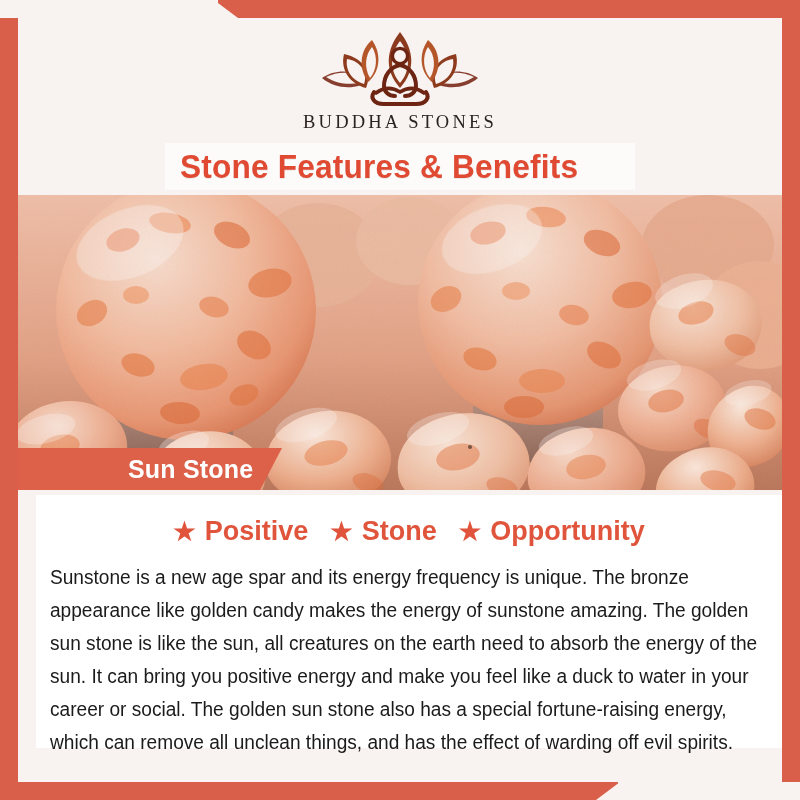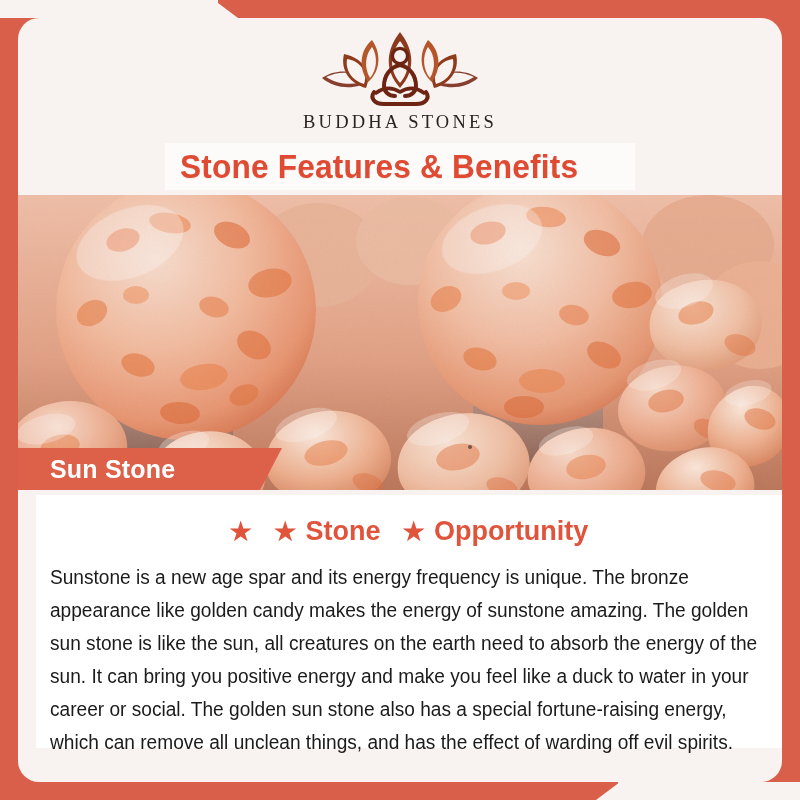--- a/index.html
+++ b/index.html
@@ -18,21 +18,20 @@
     width:800px; height:800px;
     background:#d95f4a;
     overflow:hidden;
   }
   
   .panel {
     position:absolute;
     left:18px; top:18px; right:18px; bottom:18px;
     background:#f8f3f0;
     overflow:hidden;
-    border-radius:21px;
   }
   
   .notch-tl {
     position:absolute; left:0; top:0;
     width:218px; height:18px;
     background:#f8f3f0;
   }
   .notch-tl-diag {
     position:absolute; left:214px; top:0;
     width:24px; height:18px;
@@ -108,21 +107,21 @@
     background:#dd6149;
     display:flex; align-items:center;
     z-index:7;
     clip-path:polygon(0 0, 100% 0, calc(100% - 22px) 100%, 0 100%);
   }
   .stone-tab span {
     font-family:"Liberation Sans Narrow","Liberation Sans",sans-serif;
     font-size:25px;
     font-weight:bold;
     color:#ffffff;
-    margin-left:32px;
+    margin-left:110px;
     letter-spacing:.2px;
   }
 
   
   .content-card {
     position:absolute;
     left:18px; top:477px;
     width:746px; height:253px;
     background:#ffffff;
   }
@@ -362,20 +361,21 @@
 
     <div class="stone-tab">
       <span>Sun Stone</span>
     </div>
 
     <div class="content-card">
 
       <div class="keywords">
         <div class="kw">
           <span class="star">★</span>
+          <span>Positive</span>
         </div>
         <div class="kw">
           <span class="star">★</span>
           <span>Stone</span>
         </div>
         <div class="kw">
           <span class="star">★</span>
           <span>Opportunity</span>
         </div>
       </div>

